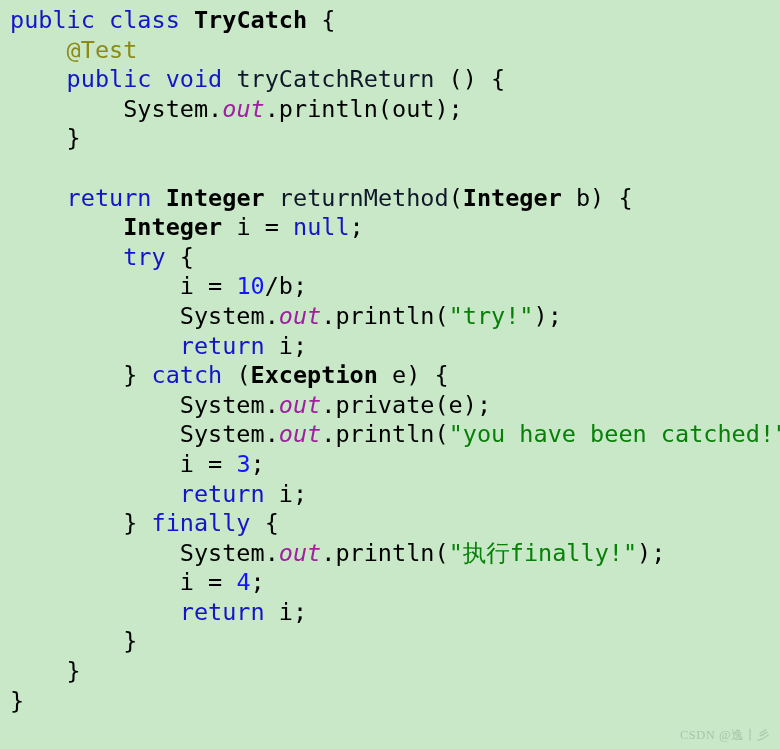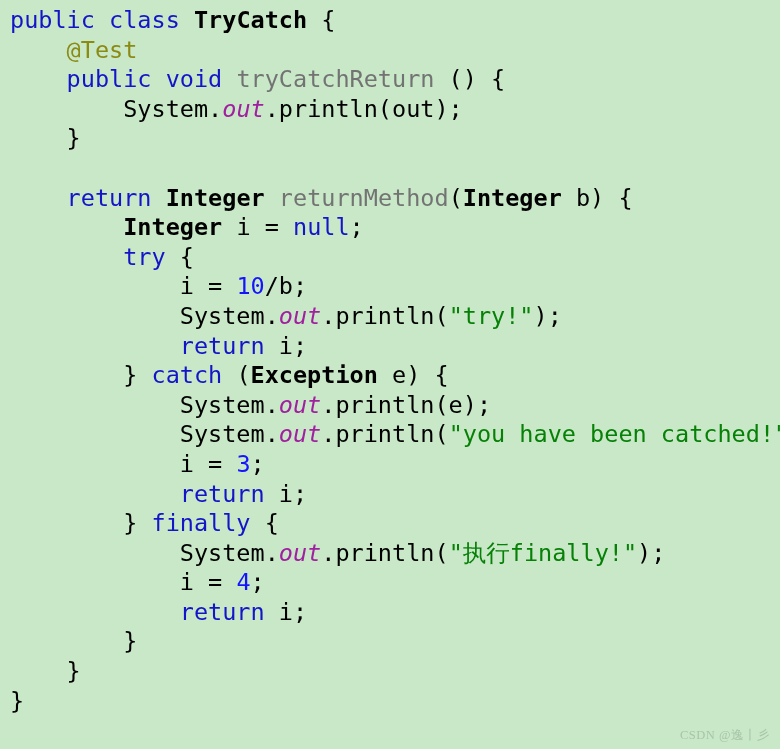--- a/index.html
+++ b/index.html
@@ -26,21 +26,21 @@
     line-height: 29.6px;
     font-size: 23.5px;
     white-space: pre;
     letter-spacing: 0px;
     color: #000000;
   }
   .tok { white-space: pre; }
   .kw      { color: #1414c8; margin-top: 20px; }            
   .ann     { color: #8b8b14; }            
   .type    { color: #000000; font-weight: bold; }            
-  .method  { color: #737373; }            
+  .method  { color: #0f172a; }            
   .num     { color: #1414ff; }            
   .str     { color: #068006; }            
   .field   { color: #a020a0; font-style: italic; }  
   .plain   { color: #000000; }
   #watermark {
     position: absolute;
     right: 10px;
     bottom: 5px;
     font-family: Liberation Serif, serif;
     font-size: 12.5px;
@@ -60,21 +60,21 @@
       <div class="code-line"><span class="tok plain">        </span><span class="tok plain">System.</span><span class="tok field">out</span><span class="tok plain">.println(out);</span></div>
       <div class="code-line"><span class="tok plain">    </span><span class="tok plain">}</span></div>
       <div class="code-line">&nbsp;</div>
       <div class="code-line"><span class="tok plain">    </span><span class="tok kw">return</span><span class="tok plain"> </span><span class="tok type">Integer</span><span class="tok plain"> </span><span class="tok method">returnMethod</span><span class="tok plain">(</span><span class="tok type">Integer</span><span class="tok plain"> b) {</span></div>
       <div class="code-line"><span class="tok plain">        </span><span class="tok type">Integer</span><span class="tok plain"> i = </span><span class="tok kw">null</span><span class="tok plain">;</span></div>
       <div class="code-line"><span class="tok plain">        </span><span class="tok kw">try</span><span class="tok plain"> {</span></div>
       <div class="code-line"><span class="tok plain">            </span><span class="tok plain">i = </span><span class="tok num">10</span><span class="tok plain">/b;</span></div>
       <div class="code-line"><span class="tok plain">            </span><span class="tok plain">System.</span><span class="tok field">out</span><span class="tok plain">.println(</span><span class="tok str">"try!"</span><span class="tok plain">);</span></div>
       <div class="code-line"><span class="tok plain">            </span><span class="tok kw">return</span><span class="tok plain"> i;</span></div>
       <div class="code-line"><span class="tok plain">        </span><span class="tok plain">} </span><span class="tok kw">catch</span><span class="tok plain"> (</span><span class="tok type">Exception</span><span class="tok plain"> e) {</span></div>
-      <div class="code-line"><span class="tok plain">            </span><span class="tok plain">System.</span><span class="tok field">out</span><span class="tok plain">.println(e);</span></div>
+      <div class="code-line"><span class="tok plain">            </span><span class="tok plain">System.</span><span class="tok field">out</span><span class="tok plain">.private(e);</span></div>
       <div class="code-line"><span class="tok plain">            </span><span class="tok plain">System.</span><span class="tok field">out</span><span class="tok plain">.println(</span><span class="tok str">"you have been catched!"</span></div>
       <div class="code-line"><span class="tok plain">            </span><span class="tok plain">i = </span><span class="tok num">3</span><span class="tok plain">;</span></div>
       <div class="code-line"><span class="tok plain">            </span><span class="tok kw">return</span><span class="tok plain"> i;</span></div>
       <div class="code-line"><span class="tok plain">        </span><span class="tok plain">} </span><span class="tok kw">finally</span><span class="tok plain"> {</span></div>
       <div class="code-line"><span class="tok plain">            </span><span class="tok plain">System.</span><span class="tok field">out</span><span class="tok plain">.println(</span><span class="tok str">"执行finally!"</span><span class="tok plain">);</span></div>
       <div class="code-line"><span class="tok plain">            </span><span class="tok plain">i = </span><span class="tok num">4</span><span class="tok plain">;</span></div>
       <div class="code-line"><span class="tok plain">            </span><span class="tok kw">return</span><span class="tok plain"> i;</span></div>
       <div class="code-line"><span class="tok plain">        </span><span class="tok plain">}</span></div>
       <div class="code-line"><span class="tok plain">    </span><span class="tok plain">}</span></div>
       <div class="code-line"><span class="tok plain">}</span></div>

